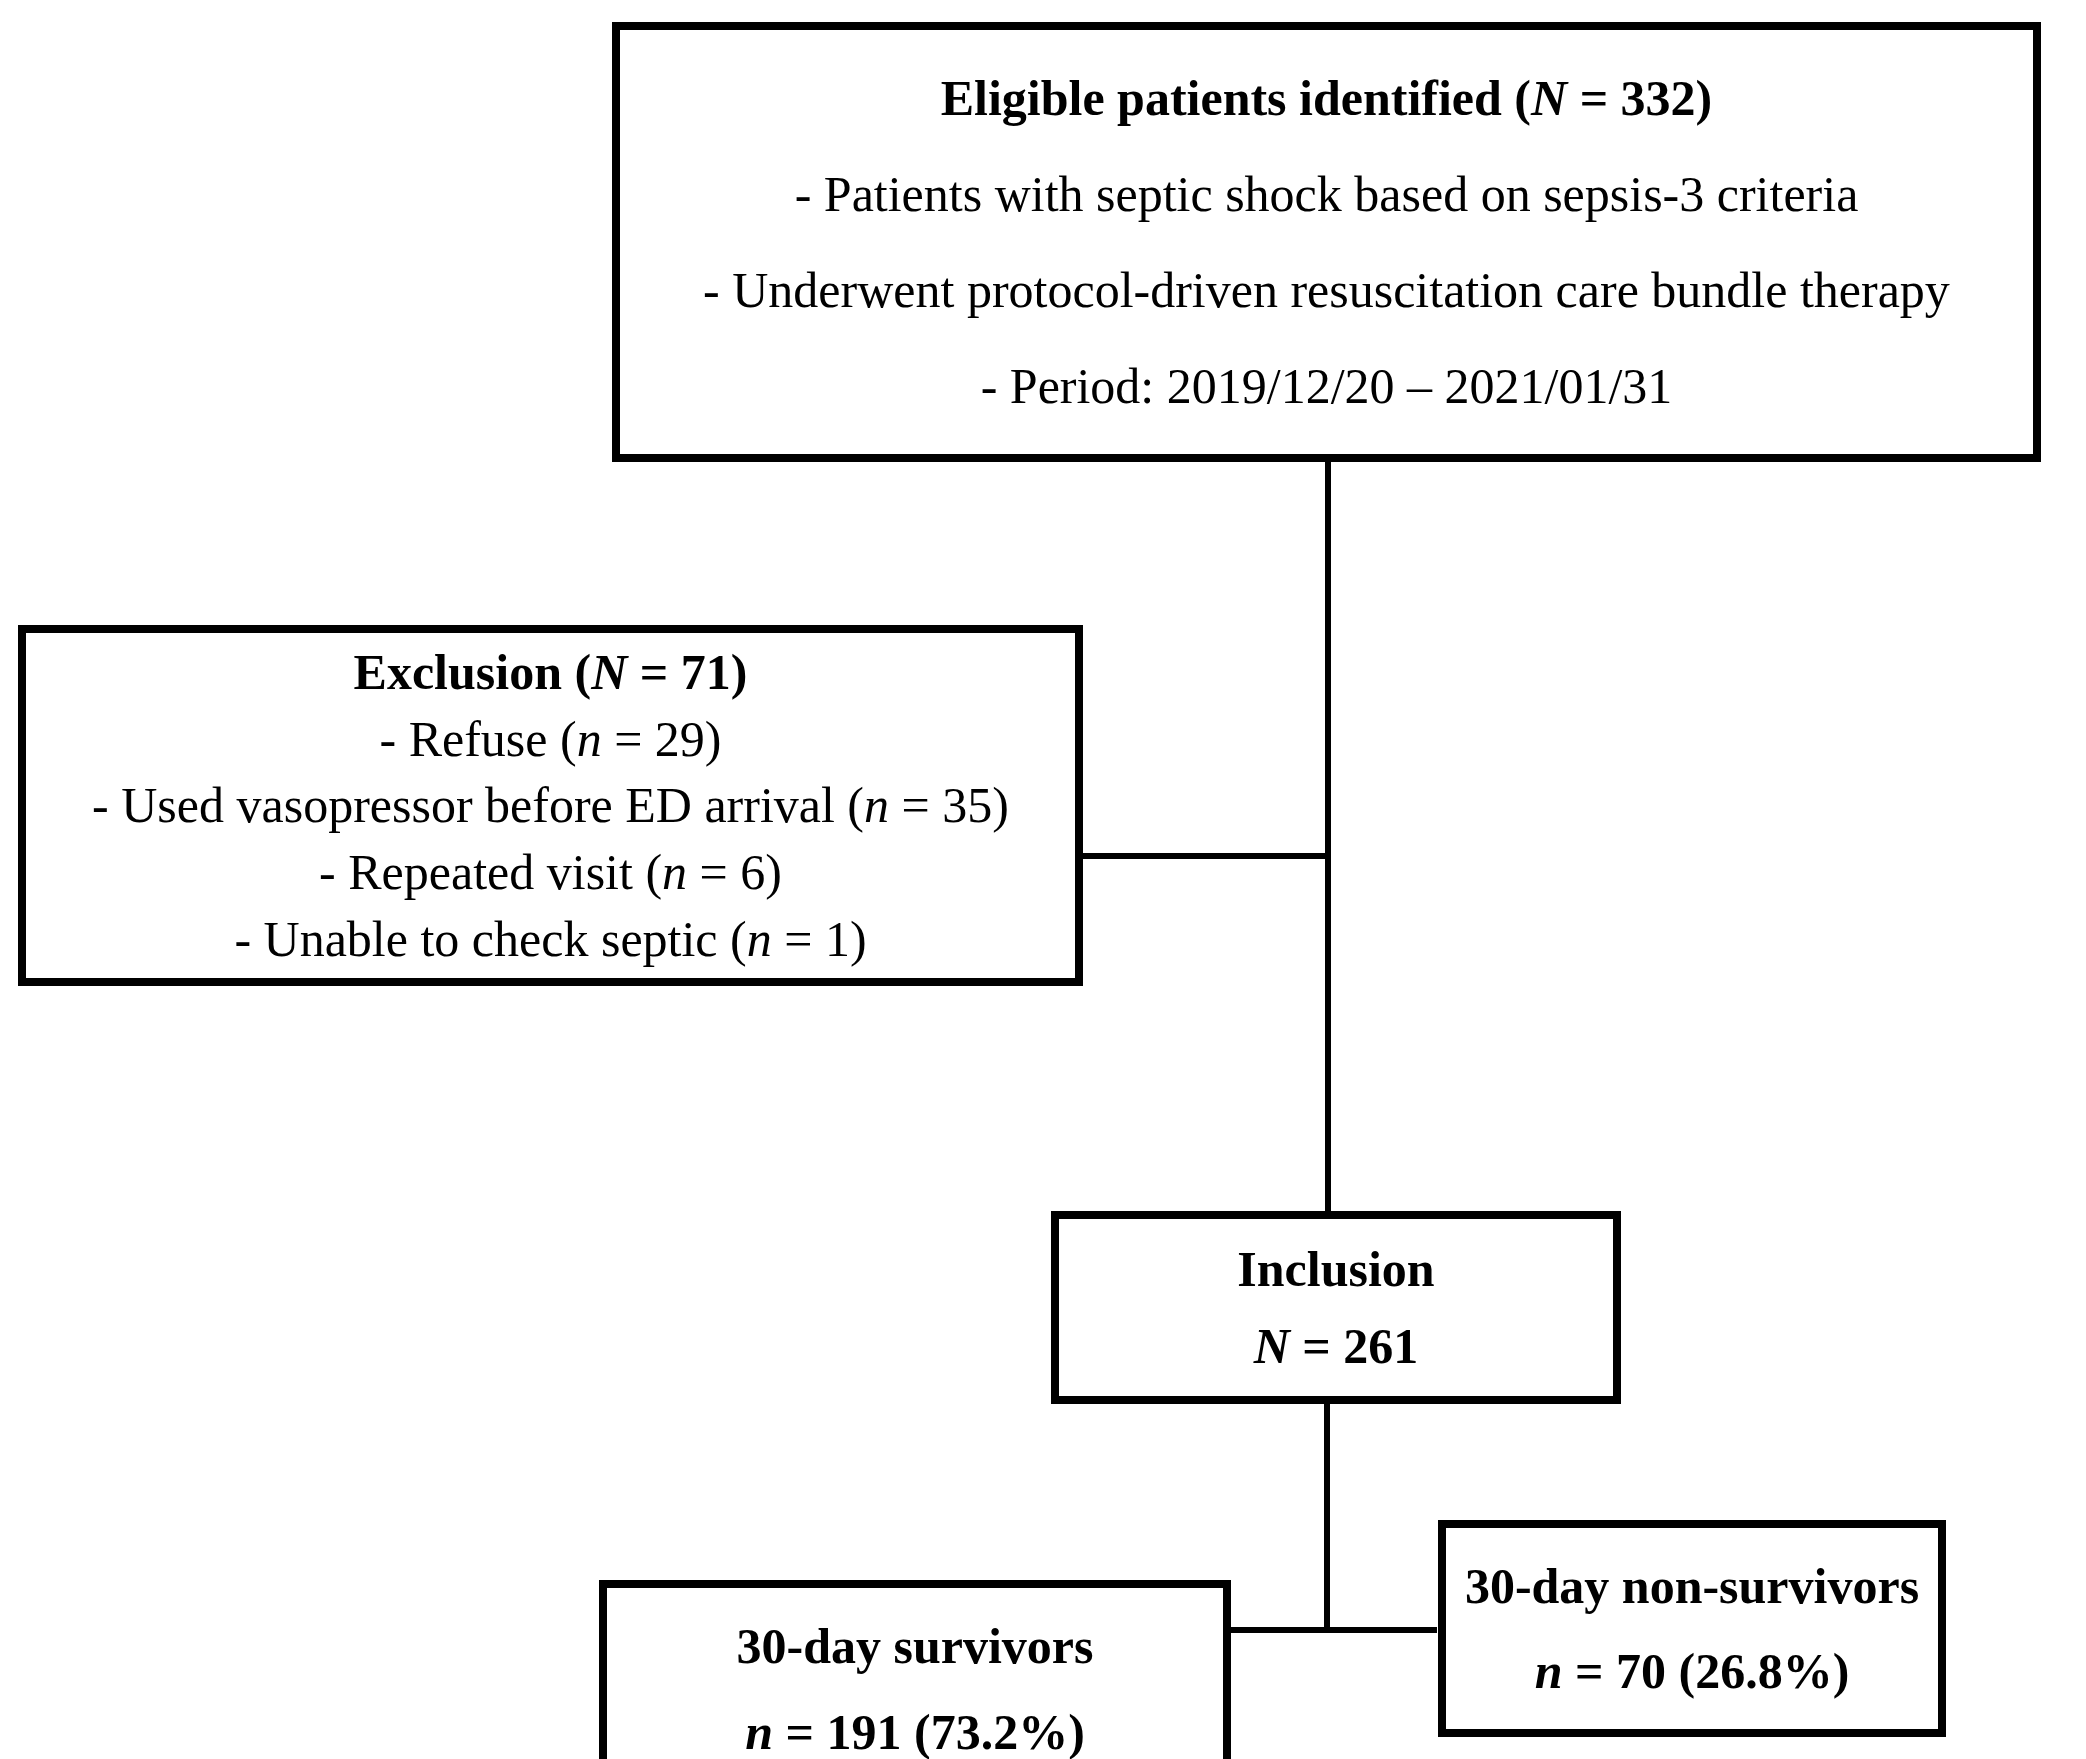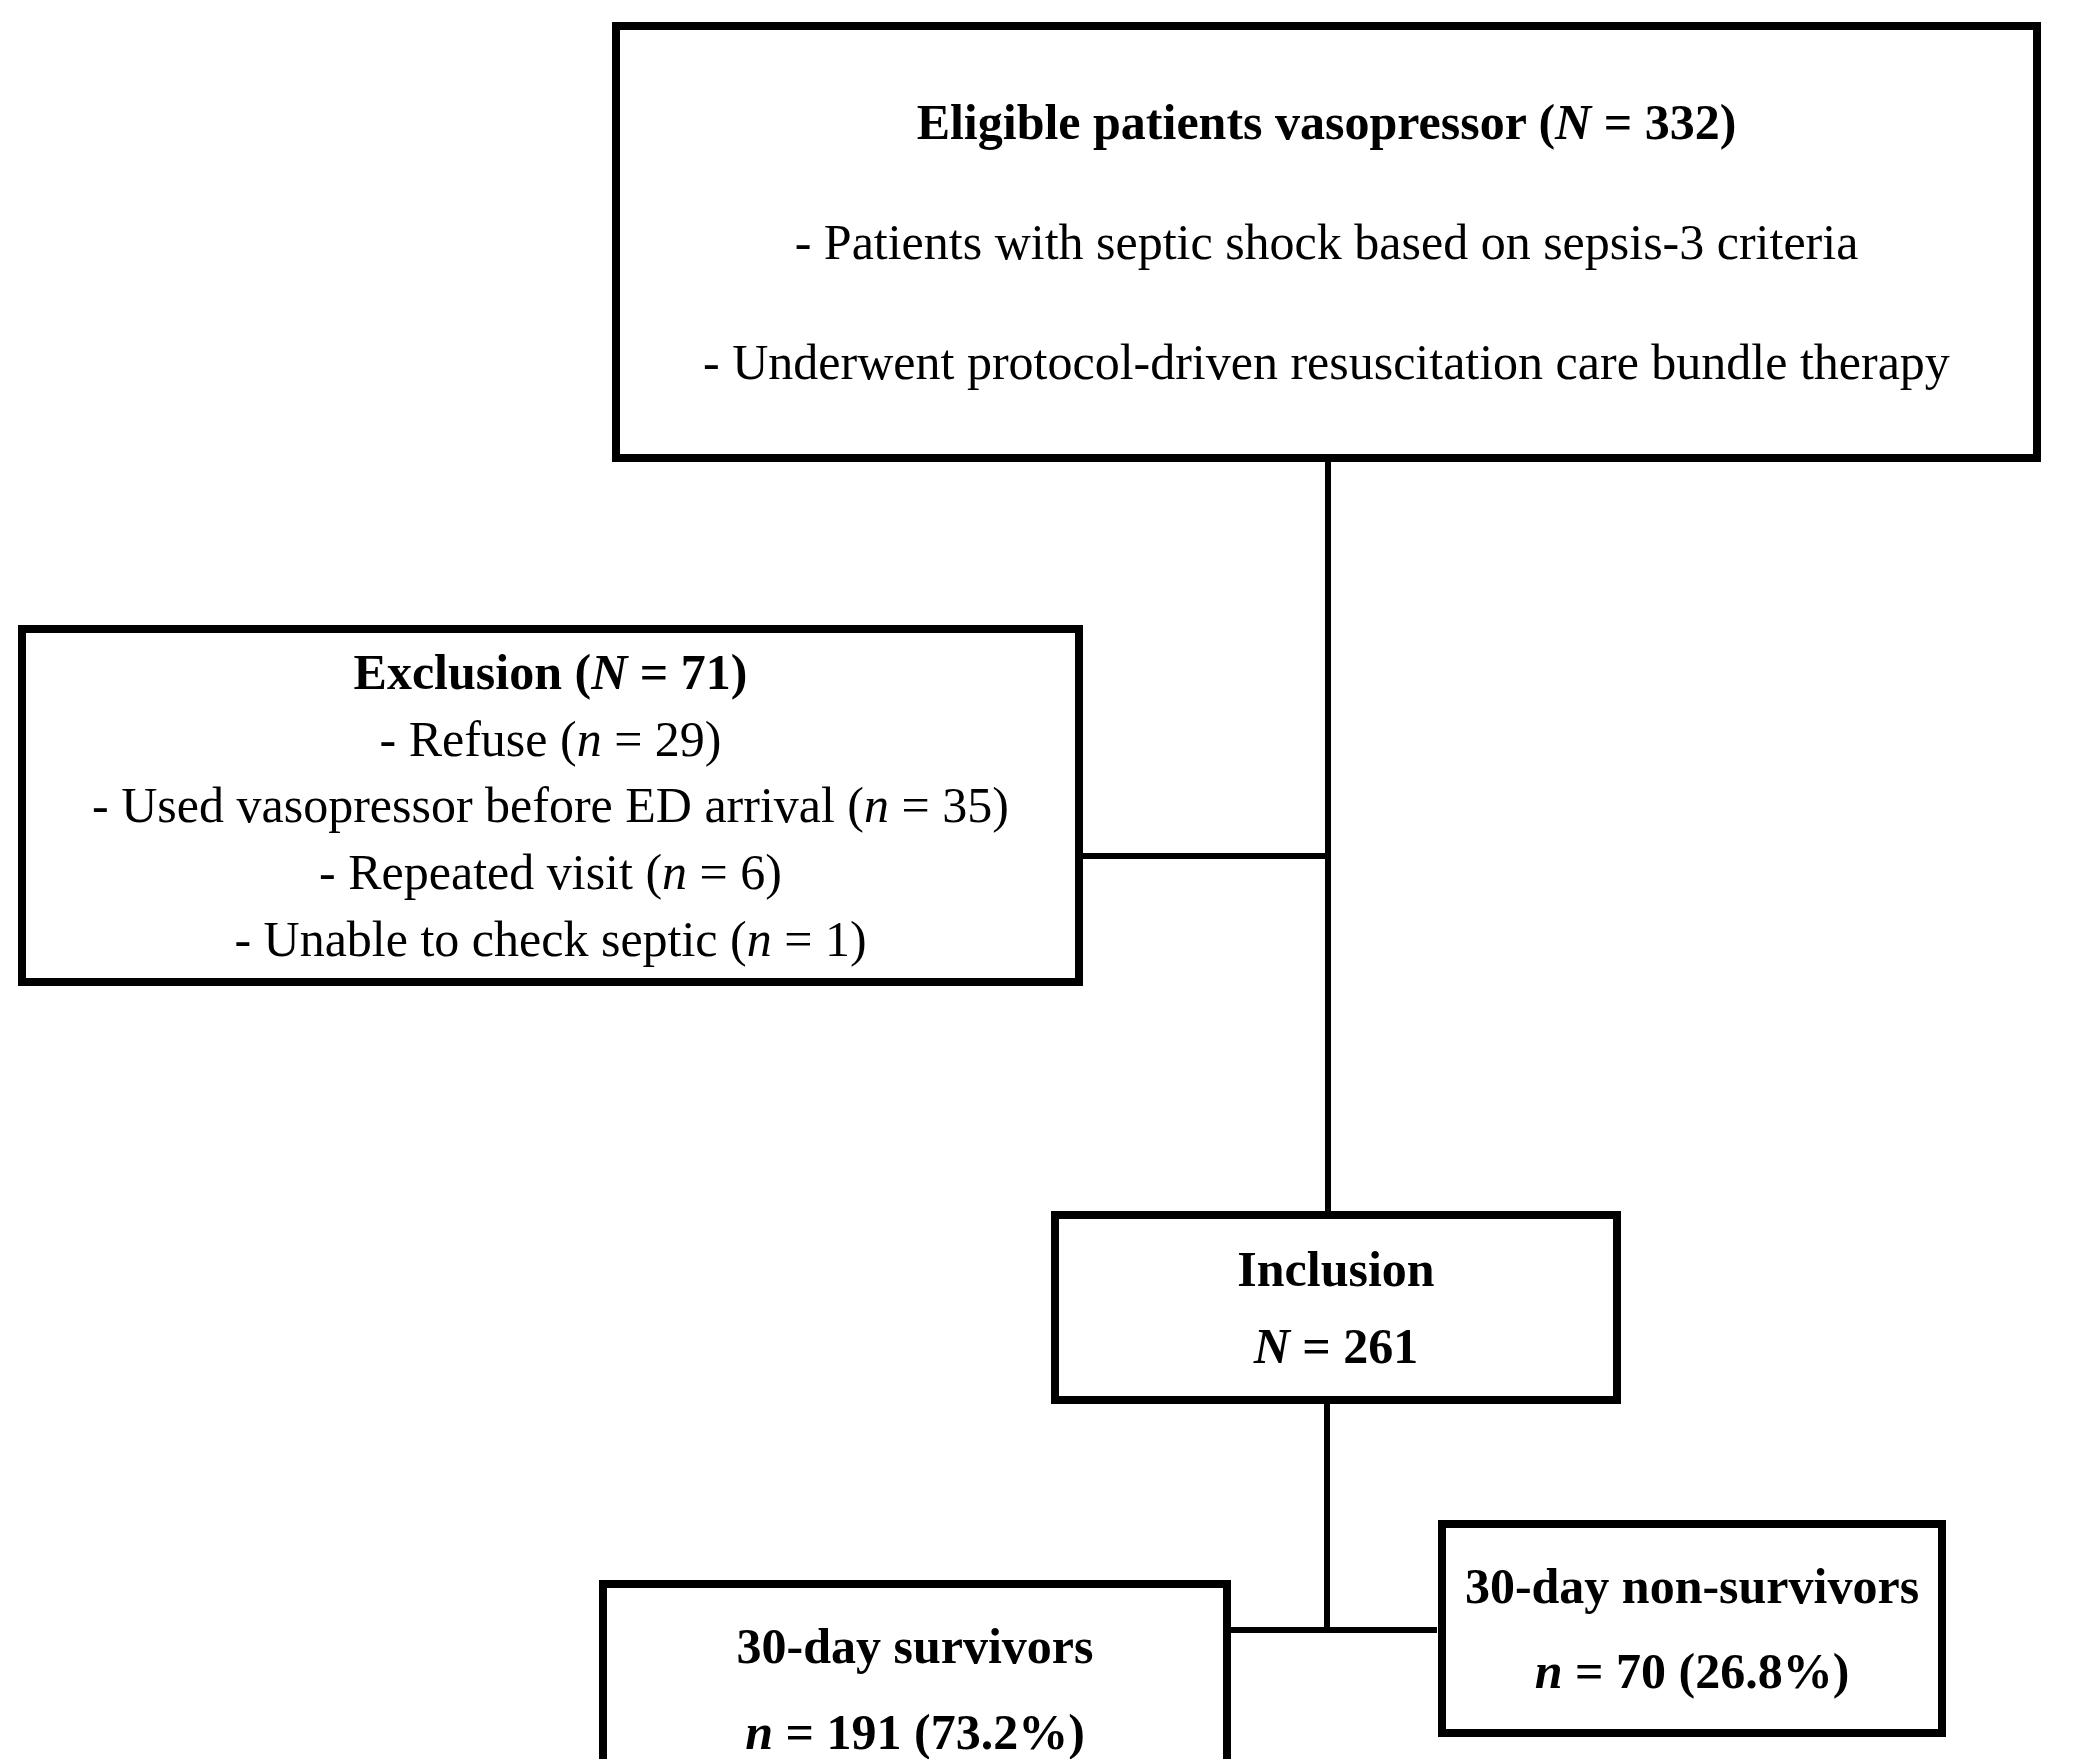--- a/index.html
+++ b/index.html
@@ -38,23 +38,24 @@
 <body>
 
 <div class="stage">
 
   <div class="conn" style="left:1325px;top:462px;width:6px;height:749px;"></div>
   <div class="conn" style="left:1083px;top:853px;width:248px;height:6px;"></div>
   <div class="conn" style="left:1324px;top:1404px;width:6px;height:229px;"></div>
   <div class="conn" style="left:1231px;top:1627px;width:206px;height:6px;"></div>
 
   <div class="box" style="left:612px;top:22px;width:1429px;height:440px;">
-      <div class="line bold"><span>Eligible patients vasopressor (</span><span class="it">N</span><span> = 332)</span></div>
+      <div class="line bold"><span>Eligible patients identified (</span><span class="it">N</span><span> = 332)</span></div>
       <div class="line"><span>- Patients with septic shock based on sepsis-3 criteria</span></div>
       <div class="line"><span>- Underwent protocol-driven resuscitation care bundle therapy</span></div>
+      <div class="line"><span>- Period: 2019/12/20 – 2021/01/31</span></div>
     </div>
 
   <div class="box" style="left:18px;top:625px;width:1065px;height:361px;">
       <div class="line bold"><span>Exclusion (</span><span class="it">N</span><span> = 71)</span></div>
       <div class="line"><span>- Refuse (</span><span class="it">n</span><span> = 29)</span></div>
       <div class="line"><span>- Used vasopressor before ED arrival (</span><span class="it">n</span><span> = 35)</span></div>
       <div class="line"><span>- Repeated visit (</span><span class="it">n</span><span> = 6)</span></div>
       <div class="line"><span>- Unable to check septic (</span><span class="it">n</span><span> = 1)</span></div>
     </div>
 

